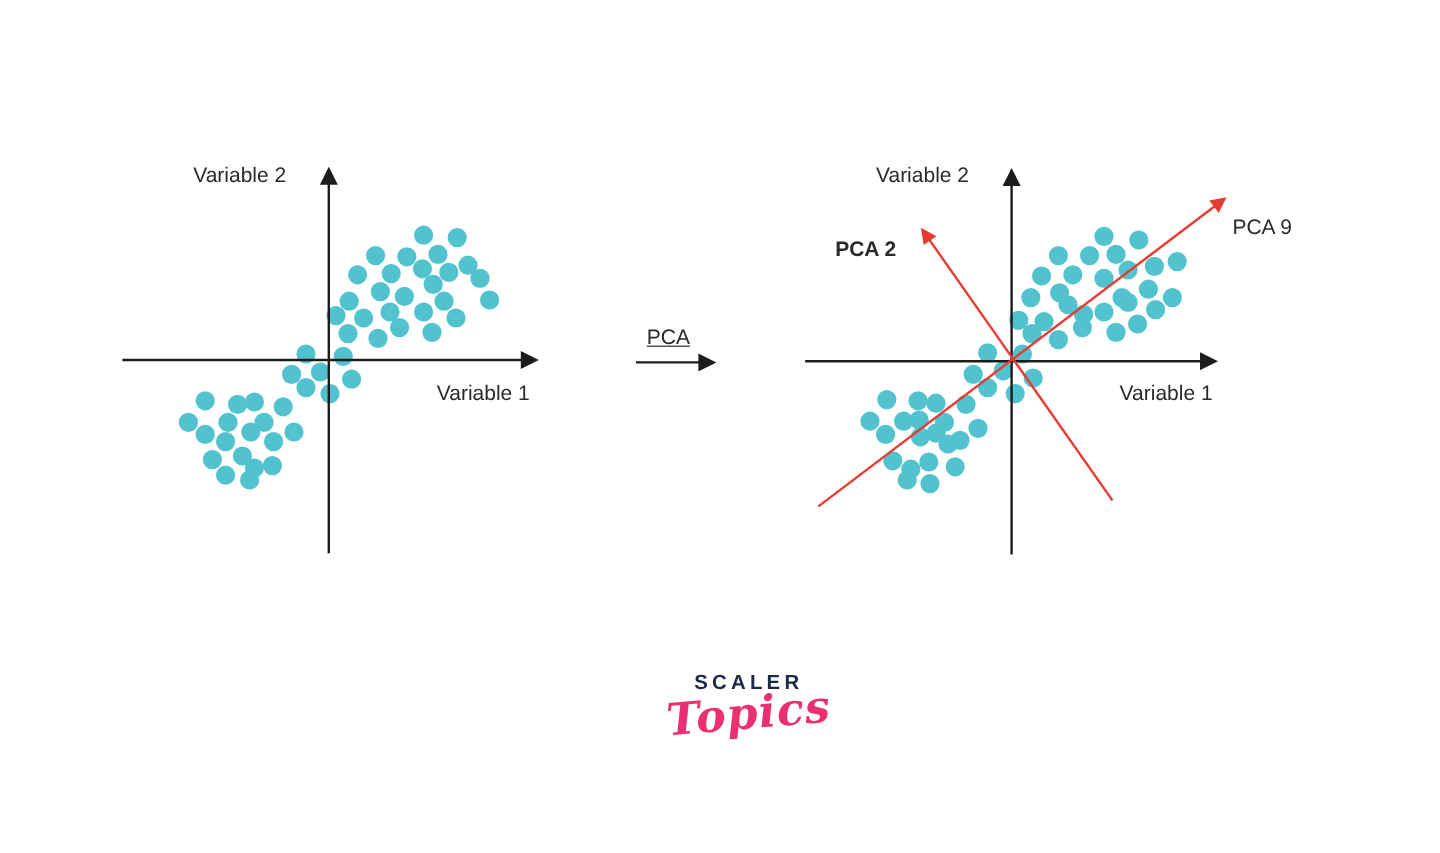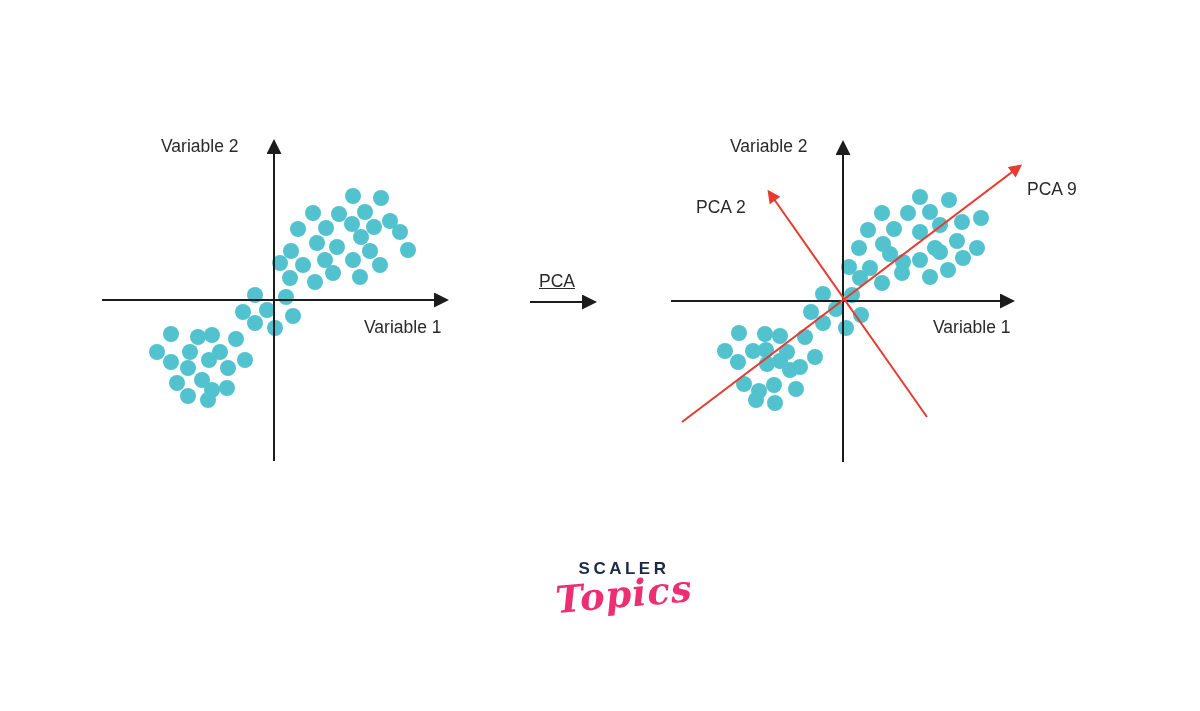--- a/index.html
+++ b/index.html
@@ -15,21 +15,21 @@
     position:absolute;
     font-size:17.5px;
     color:#2a2a2a;
     white-space:nowrap;
     line-height:1.1;
   }
   .left-ylabel{left:161px;top:137px;}
   .left-xlabel{left:364px;top:318px;}
   .right-ylabel{left:730px;top:137px;}
   .right-xlabel{left:933px;top:318px;}
-  .pca2-label{left:696px;top:198px;}
+  .pca2-label{left:696px;top:198px;font-weight:bold;}
   .pca1-label{left:1027px;top:180px;}
   .transform-label{left:539px;top:272px;text-decoration:underline;}
   .logo{
     position:absolute;
     left:624px;top:559px;
     transform:translateX(-50%);
     text-align:center;
   }
   .logo-scaler{
     font-size:17px;

